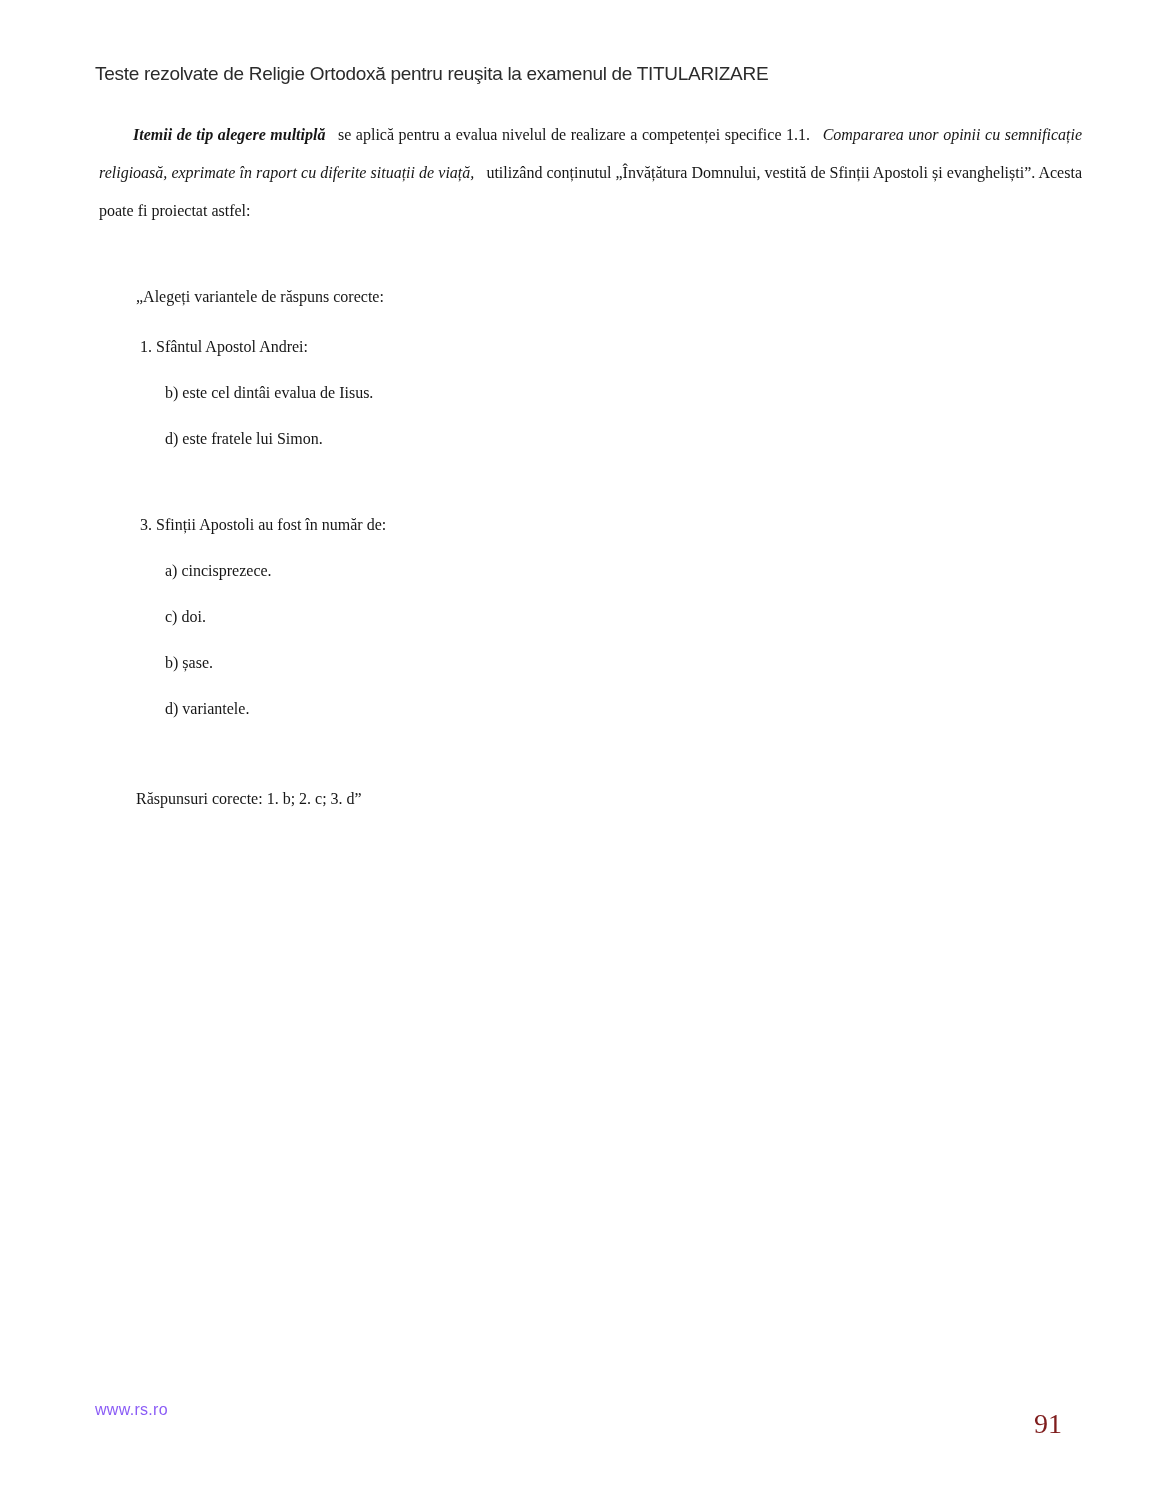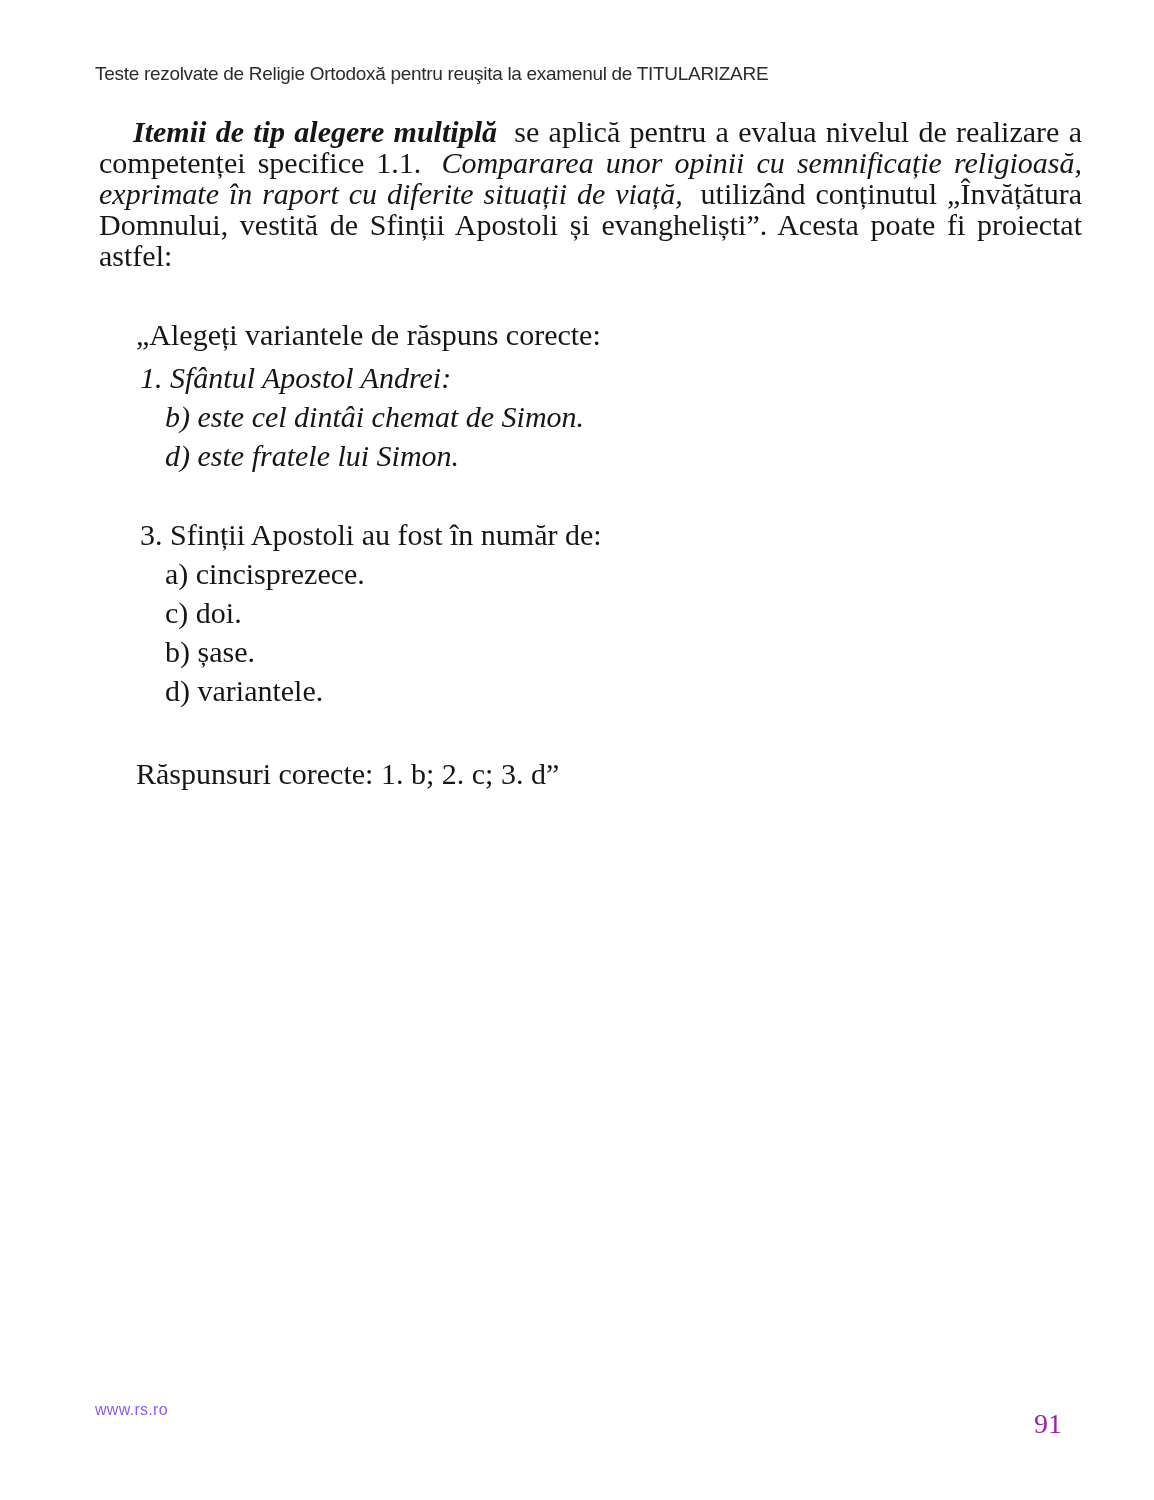--- a/index.html
+++ b/index.html
@@ -25,75 +25,75 @@
     font-size: 19px;
     letter-spacing: -0.3px;
     color: #2b2b2b;
     white-space: nowrap;
   }
   .content {
     position: absolute;
     top: 104px;
     left: 87px;
     width: 999px;
-    font-size: 30px;
-    line-height: 31px;
+    font-size: 16px;
+    line-height: 38px;
     color: #161616;
   }
   .intro {
     text-align: justify;
     text-indent: 30px;
   }
   .bi { font-weight: bold; font-style: italic; }
   .it { font-style: italic; }
   .exercise {
     margin-top: 36px;
     margin-left: 33px;
   }
   .quote-line { margin-bottom: 0; }
   .question { margin-top: 32px; }
-  .question.first { margin-top: 0; font-style: italic; }
+  .question.first { margin-top: 0; }
   .option { margin-left: 25px; }
   .answers-line { margin-top: 40px; }
   .footer-url {
     position: absolute;
     top: 1393px;
     left: 87px;
     font-family: "Liberation Sans", sans-serif;
     font-size: 16px;
     letter-spacing: 0.3px;
     color: #8b5cf6;
   }
   .page-number {
     position: absolute;
     top: 1400px;
     right: 92px;
     font-family: "Liberation Serif", serif;
     font-size: 28px;
-    color: #a21caf;
+    color: #7f1d1d;
   }
 </style>
 </head>
 <body>
 
 <div class="page">
 
   <div class="running-header">Teste rezolvate de Religie Ortodoxă pentru reuşita la examenul de TITULARIZARE</div>
 
   <div class="content">
 
     <p class="intro"><span class="bi">Itemii de tip alegere multiplă</span><span> se aplică pentru a evalua nivelul de realizare a competenței specifice 1.1. </span><span class="it">Compararea unor opinii cu semnificație religioasă, exprimate în raport cu diferite situații de viață,</span><span> utilizând conținutul „Învățătura Domnului, vestită de Sfinții Apostoli și evangheliști”. Acesta poate fi proiectat astfel:</span></p>
 
     <div class="exercise">
 
       <div class="quote-line">„Alegeți variantele de răspuns corecte:</div>
 
       <div class="question first">
         <div class="q-title">1. Sfântul Apostol Andrei:</div>
-        <div class="option">b) este cel dintâi chemat de Simon.</div>
+        <div class="option">b) este cel dintâi evalua de Iisus.</div>
         <div class="option">d) este fratele lui Simon.</div>
       </div>
 
 
       <div class="question">
         <div class="q-title">3. Sfinții Apostoli au fost în număr de:</div>
         <div class="option">a) cincisprezece.</div>
         <div class="option">c) doi.</div>
         <div class="option">b) șase.</div>
         <div class="option">d) variantele.</div>

